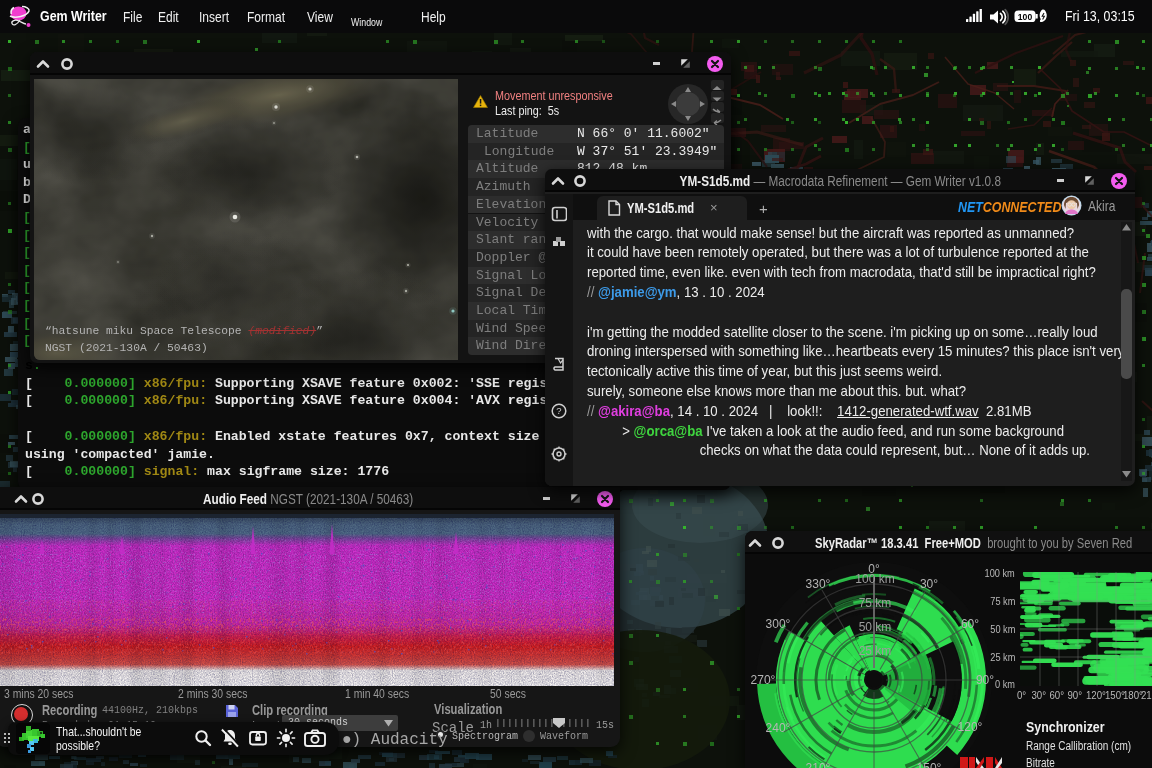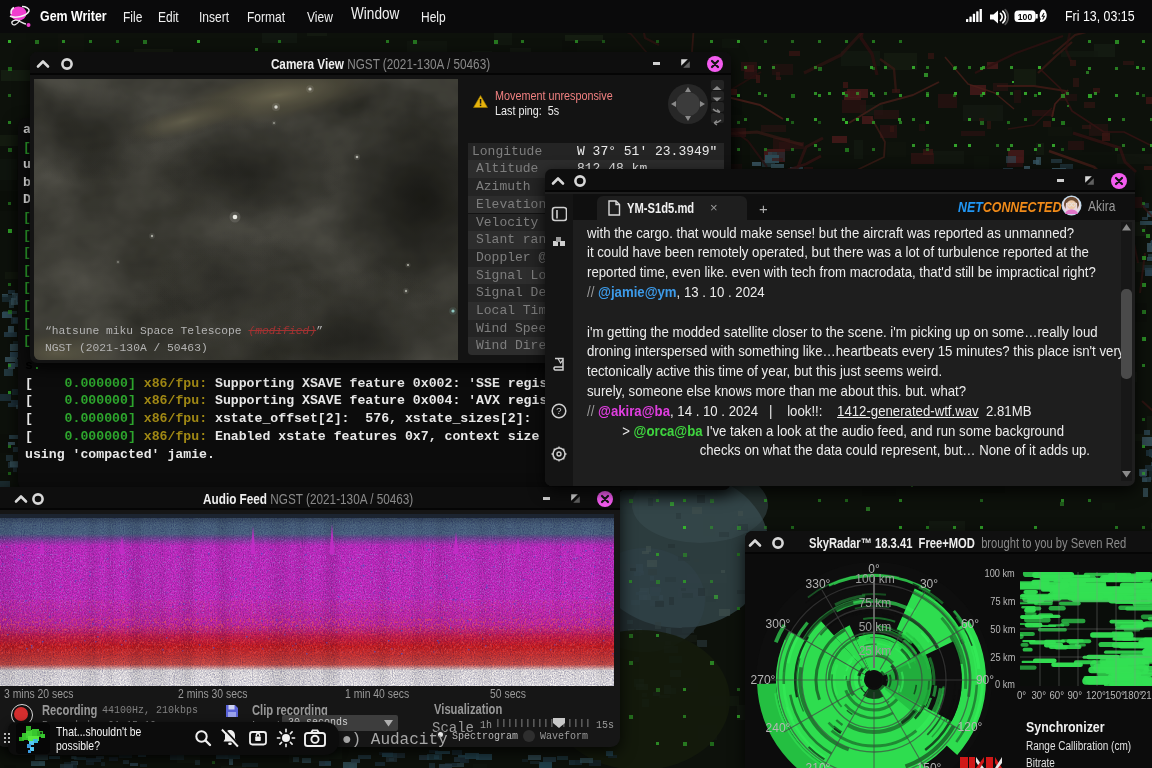--- a/index.html
+++ b/index.html
@@ -1528,31 +1528,30 @@
     <div class="mono" style="position:absolute;left:5px;top:109.6px;font-size:13.2px;font-weight:bold;color:#2da52d">[</div>
     <div class="mono" style="position:absolute;left:5px;top:127.2px;font-size:13.2px;font-weight:bold;color:#2da52d">[</div>
     <div class="mono" style="position:absolute;left:5px;top:144.8px;font-size:13.2px;font-weight:bold;color:#2da52d">[</div>
     <div class="mono" style="position:absolute;left:5px;top:162.4px;font-size:13.2px;font-weight:bold;color:#2da52d">[</div>
     <div class="mono" style="position:absolute;left:5px;top:180.0px;font-size:13.2px;font-weight:bold;color:#2da52d">[</div>
     <div class="mono" style="position:absolute;left:5px;top:197.6px;font-size:13.2px;font-weight:bold;color:#2da52d">[</div>
     <div class="mono" style="position:absolute;left:5px;top:215.2px;font-size:13.2px;font-weight:bold;color:#2da52d">[</div>
     <div class="mono" style="position:absolute;left:7px;top:240px;font-size:13.2px;font-weight:bold;white-space:pre">s<span style="color:#2da52d">.</span></div>
     <div class="mono" style="position:absolute;left:7px;top:258px;font-size:13.2px;font-weight:bold;white-space:pre"><span style="color:#e8e8e8">[    </span><span style="color:#2da52d">0.000000]</span> <span style="color:#a08814">x86/fpu:</span> <span style="color:#e8e8e8">Supporting XSAVE feature 0x002: 'SSE registers'</span></div>
     <div class="mono" style="position:absolute;left:7px;top:275px;font-size:13.2px;font-weight:bold;white-space:pre"><span style="color:#e8e8e8">[    </span><span style="color:#2da52d">0.000000]</span> <span style="color:#a08814">x86/fpu:</span> <span style="color:#e8e8e8">Supporting XSAVE feature 0x004: 'AVX registers'</span></div>
-    <div class="mono" style="position:absolute;left:7px;top:293px;font-size:13.2px;font-weight:bold;white-space:pre"><span style="color:#e8e8e8">[    </span><span style="color:#2da52d">0.000000]</span> <span style="color:#a08814">x86/fpu:</span> <span style="color:#e8e8e8">xstate_offset[2]:  576, xstate_sizes[2]:</span></div>
     <div class="mono" style="position:absolute;left:7px;top:311px;font-size:13.2px;font-weight:bold;white-space:pre"><span style="color:#e8e8e8">[    </span><span style="color:#2da52d">0.000000]</span> <span style="color:#a08814">x86/fpu:</span> <span style="color:#e8e8e8">Enabled xstate features 0x7, context size</span></div>
     <div class="mono" style="position:absolute;left:7px;top:329px;font-size:13.2px;font-weight:bold;white-space:pre"><span style="color:#e8e8e8">using 'compacted' jamie.</span></div>
+    <div class="mono" style="position:absolute;left:7px;top:346px;font-size:13.2px;font-weight:bold;white-space:pre"><span style="color:#e8e8e8">[    </span><span style="color:#2da52d">0.000000]</span> <span style="color:#a08814">signal:</span> <span style="color:#e8e8e8">max sigframe size: 1776</span></div>
   </div>
 <div class="win" style="left:30px;top:52px;width:701px;height:311px;background:#131313">
     <div class="tb">
       <svg class="tbl" width="60" height="14" viewBox="0 0 60 14" style="left:6px">
         <path d="M2 9.5 L7 4.5 L12 9.5" fill="none" stroke="#d8d8d8" stroke-width="2.6" stroke-linecap="round" stroke-linejoin="round"></path>
         <circle cx="31" cy="7" r="4.6" fill="none" stroke="#d8d8d8" stroke-width="2.6"></circle>
       </svg>
-      <div class="title"><span class="cxc"><b>Camera View</b> <span style="color:#8a8a8a">NGST (2021-130A / 50463)</span></span></div>
       <div style="position:absolute;left:623px;top:10px;width:7px;height:2.6px;background:#cfcfcf"></div>
       <svg style="position:absolute;left:651px;top:7px" width="9" height="9" viewBox="0 0 9 9">
         <path d="M2.2 8.8 L8.8 2.2 V8.8 Z" fill="#606060"></path>
         <path d="M0.2 6.8 L6.8 0.2 H0.2 Z" fill="#d8d8d8"></path>
       </svg>
       <div style="position:absolute;left:677px;top:3.5px;width:16px;height:16px;border-radius:50%;background:#f45cf0"><svg width="16" height="16" viewBox="0 0 16 16">
           <path d="M5 5 L11 11 M11 5 L5 11" stroke="#151515" stroke-width="2.2" stroke-linecap="round"></path>
         </svg></div>
     </div>
     <svg width="424" height="281" viewBox="0 0 424 281" style="position:absolute;left:4px;top:27px;border-radius:0 0 0 6px" preserveAspectRatio="none">
@@ -1635,21 +1634,22 @@
         <path d="M6 6.5 L1.5 2.5 H10.5 Z" fill="#8a8a8a"></path>
         <rect x="1.5" y="7.5" width="9" height="1.6" fill="#8a8a8a"></rect>
       </svg></div>
     <div style="position:absolute;left:681px;top:50px;width:13px;height:10px;background:#232323;border-radius:2px"><svg width="12" height="10" viewBox="0 0 12 10">
         <path d="M2 3 C5 6 7 6 9 6 M9 6 L6 3.6 M9 6 L6 8" stroke="#8a8a8a" stroke-width="1.4" fill="none"></path>
       </svg></div>
     <div style="position:absolute;left:681px;top:61px;width:13px;height:10px;background:#232323;border-radius:2px"><svg width="12" height="10" viewBox="0 0 12 10">
         <path d="M10 3 C7 6 5 6 3 6 M3 6 L6 3.6 M3 6 L6 8" stroke="#8a8a8a" stroke-width="1.4" fill="none"></path>
       </svg></div>
     <div style="position:absolute;left:438px;top:73px;width:256px;height:230px;overflow:hidden;border-radius:4px">
-      <div class="mono" style="position:absolute;left:0;top:17.7px;width:256px;height:17.7px;background:#242424;font-size:13px;color:#7e7e7e;line-height:17.7px;padding-left:4px">Longitude<span style="position:absolute;left:109px;color:#e8e8e8">W 37° 51' 23.3949"</span></div>
+      <div class="mono" style="position:absolute;left:0;top:0.0px;width:256px;height:17.7px;background:#2d2d2d;font-size:13px;color:#7e7e7e;line-height:17.7px;padding-left:8px">Latitude<span style="position:absolute;left:109px;color:#e8e8e8">N 66° 0' 11.6002"</span></div>
+      <div class="mono" style="position:absolute;left:0;top:17.7px;width:256px;height:17.7px;background:#242424;font-size:13px;color:#7e7e7e;line-height:17.7px;padding-left:16px">Longitude<span style="position:absolute;left:109px;color:#e8e8e8">W 37° 51' 23.3949"</span></div>
       <div class="mono" style="position:absolute;left:0;top:35.4px;width:256px;height:17.7px;background:#2d2d2d;font-size:13px;color:#7e7e7e;line-height:17.7px;padding-left:8px">Altitude<span style="position:absolute;left:109px;color:#e8e8e8">812.48 km</span></div>
       <div class="mono" style="position:absolute;left:0;top:53.1px;width:256px;height:17.7px;background:#242424;font-size:13px;color:#7e7e7e;line-height:17.7px;padding-left:8px">Azimuth<span style="position:absolute;left:109px;color:#e8e8e8">141.02°</span></div>
       <div class="mono" style="position:absolute;left:0;top:70.8px;width:256px;height:17.7px;background:#2d2d2d;font-size:13px;color:#7e7e7e;line-height:17.7px;padding-left:8px">Elevation<span style="position:absolute;left:109px;color:#e8e8e8">-36.29°</span></div>
       <div class="mono" style="position:absolute;left:0;top:88.5px;width:256px;height:17.7px;background:#242424;font-size:13px;color:#7e7e7e;line-height:17.7px;padding-left:8px">Velocity<span style="position:absolute;left:109px;color:#e8e8e8">7.39 km/s</span></div>
       <div class="mono" style="position:absolute;left:0;top:106.2px;width:256px;height:17.7px;background:#2d2d2d;font-size:13px;color:#7e7e7e;line-height:17.7px;padding-left:8px">Slant rang<span style="position:absolute;left:109px;color:#e8e8e8">2,194.0 km</span></div>
       <div class="mono" style="position:absolute;left:0;top:123.9px;width:256px;height:17.7px;background:#242424;font-size:13px;color:#7e7e7e;line-height:17.7px;padding-left:8px">Doppler @<span style="position:absolute;left:109px;color:#e8e8e8">-14,407 Hz</span></div>
       <div class="mono" style="position:absolute;left:0;top:141.6px;width:256px;height:17.7px;background:#2d2d2d;font-size:13px;color:#7e7e7e;line-height:17.7px;padding-left:8px">Signal Los<span style="position:absolute;left:109px;color:#e8e8e8">169.3 dB</span></div>
       <div class="mono" style="position:absolute;left:0;top:159.3px;width:256px;height:17.7px;background:#242424;font-size:13px;color:#7e7e7e;line-height:17.7px;padding-left:8px">Signal Del<span style="position:absolute;left:109px;color:#e8e8e8">12.4 ms</span></div>
       <div class="mono" style="position:absolute;left:0;top:177.0px;width:256px;height:17.7px;background:#2d2d2d;font-size:13px;color:#7e7e7e;line-height:17.7px;padding-left:8px">Local Time<span style="position:absolute;left:109px;color:#e8e8e8">03:15:22</span></div>
       <div class="mono" style="position:absolute;left:0;top:194.7px;width:256px;height:17.7px;background:#242424;font-size:13px;color:#7e7e7e;line-height:17.7px;padding-left:8px">Wind Speed<span style="position:absolute;left:109px;color:#e8e8e8">11.2 m/s</span></div>
@@ -2037,20 +2037,21 @@
         <rect y="9" width="12" height="2" fill="#e8e8e8"></rect>
       </svg></div>
     <div class="mono" style="position:absolute;left:346px;top:244px;font-size:16px;color:#a8a8a8">●) Audacity</div>
   </div>
 <div class="win" style="left:545px;top:169px;width:590px;height:317px;background:#1e1e1e">
     <div class="tb">
       <svg class="tbl" width="60" height="14" viewBox="0 0 60 14" style="left:6px">
         <path d="M2 9.5 L7 4.5 L12 9.5" fill="none" stroke="#d8d8d8" stroke-width="2.6" stroke-linecap="round" stroke-linejoin="round"></path>
         <circle cx="29" cy="7" r="4.6" fill="none" stroke="#d8d8d8" stroke-width="2.6"></circle>
       </svg>
+      <div class="title"><span class="cxc"><b>YM-S1d5.md</b> <span style="color:#8a8a8a">— Macrodata Refinement — Gem Writer v1.0.8</span></span></div>
       <div style="position:absolute;left:512px;top:10px;width:7px;height:2.6px;background:#cfcfcf"></div>
       <svg style="position:absolute;left:540px;top:7px" width="9" height="9" viewBox="0 0 9 9">
         <path d="M2.2 8.8 L8.8 2.2 V8.8 Z" fill="#606060"></path>
         <path d="M0.2 6.8 L6.8 0.2 H0.2 Z" fill="#d8d8d8"></path>
       </svg>
       <div style="position:absolute;left:566px;top:3.5px;width:16px;height:16px;border-radius:50%;background:#f45cf0"><svg width="16" height="16" viewBox="0 0 16 16">
           <path d="M5 5 L11 11 M11 5 L5 11" stroke="#151515" stroke-width="2.2" stroke-linecap="round"></path>
         </svg></div>
     </div>
     <div style="position:absolute;left:0;top:25px;bottom:0;width:28px;background:#141414;border-radius:0 0 0 7px"></div>
@@ -2116,21 +2117,21 @@
     <svg style="position:absolute;right:4px;bottom:8px" width="9" height="7" viewBox="0 0 9 7">
       <path d="M0 0 H9 L4.5 6.5 Z" fill="#8a8a8a"></path>
     </svg>
   </div>
 <div class="win" style="left:745px;top:531px;width:407px;height:237px;background:#0c0c0c;border-radius:8px 0 0 0">
     <div class="tb" style="border-radius:8px 0 0 0;background:#101010">
       <svg class="tbl" width="60" height="14" viewBox="0 0 60 14" style="left:2.5px">
         <path d="M2 9.5 L7 4.5 L12 9.5" fill="none" stroke="#d8d8d8" stroke-width="2.6" stroke-linecap="round" stroke-linejoin="round"></path>
         <circle cx="30" cy="7" r="4.6" fill="none" stroke="#d8d8d8" stroke-width="2.6"></circle>
       </svg>
-      <div class="title" style="text-align:center;left:64px"><span class="cx"><b>SkyRadar™ 18.3.41&nbsp; Free+MOD</b> <span style="color:#8a8a8a">&nbsp;brought to you by Seven Red</span></span></div>
+      <div class="title" style="text-align:center;left:70px"><span class="cx"><b>SkyRadar™ 18.3.41&nbsp; Free+MOD</b> <span style="color:#8a8a8a">&nbsp;brought to you by Seven Red</span></span></div>
     </div>
     <svg width="407" height="214" viewBox="0 0 407 214" style="position:absolute;left:0;top:23px">
       <defs>
         <clipPath id="rclip">
           <rect x="0" y="0" width="407" height="214"></rect>
         </clipPath>
       </defs>
       <g clip-path="url(#rclip)">
         <circle cx="129" cy="126" r="118" fill="#0e0e0e"></circle>
         <path d="M215.5 172.0 A98.0 98.0 0 1 1 44.1 77.0 L120.3 121.0 A10 10 0 1 0 137.8 130.7 Z" fill="#2edd4f" opacity="1"></path>
@@ -2611,21 +2612,21 @@
         <path d="M10 5 C5 8 3 13 5 18" fill="none" stroke="#f2f2f2" stroke-width="3"></path>
         <path d="M22 30 C16 40 8 42 6 37 C4 32 12 28 20 32 C26 35 30 38 34 38" fill="none" stroke="#e8e8e8" stroke-width="2.6"></path>
         <circle cx="39" cy="40" r="4" fill="#f03ecf"></circle>
       </svg></div>
     <div style="position:absolute;left:40px;top:7px;font-size:15.5px;font-weight:bold;color:#fff"><span class="cx">Gem Writer</span></div>
     <div style="position:absolute;left:123px;top:8px;font-size:15px;color:#f0f0f0"><span class="cx">File</span></div>
     <div style="position:absolute;left:158px;top:8px;font-size:15px;color:#f0f0f0"><span class="cx">Edit</span></div>
     <div style="position:absolute;left:199px;top:8px;font-size:15px;color:#f0f0f0"><span class="cx">Insert</span></div>
     <div style="position:absolute;left:247px;top:8px;font-size:15px;color:#f0f0f0"><span class="cx">Format</span></div>
     <div style="position:absolute;left:307px;top:8px;font-size:15px;color:#f0f0f0"><span class="cx">View</span></div>
-    <div style="position:absolute;left:351px;top:4px;font-size:17px;color:#f0f0f0"><span class="cx">Window</span></div>
+    <div style="position:absolute;left:351px;top:16px;font-size:11px;color:#f0f0f0"><span class="cx">Window</span></div>
     <div style="position:absolute;left:421px;top:8px;font-size:15px;color:#f0f0f0"><span class="cx">Help</span></div>
     <div style="position:absolute;left:966px;top:9px"><svg width="17" height="15" viewBox="0 0 17 15">
         <rect x="0.0" y="10.0" width="2.3" height="3.0" fill="#fff" rx=".6"></rect>
         <rect x="3.4" y="7.4" width="2.3" height="5.6" fill="#fff" rx=".6"></rect>
         <rect x="6.8" y="4.8" width="2.3" height="8.2" fill="#fff" rx=".6"></rect>
         <rect x="10.2" y="2.1999999999999993" width="2.3" height="10.8" fill="#fff" rx=".6"></rect>
         <rect x="13.6" y="-0.40000000000000036" width="2.3" height="13.4" fill="#fff" rx=".6"></rect>
       </svg></div>
     <div style="position:absolute;left:988px;top:8px"><svg width="22" height="18" viewBox="0 0 22 18">
         <path d="M2 6.5 H5.5 L10 2.5 V15.5 L5.5 11.5 H2 Z" fill="#fff"></path>

